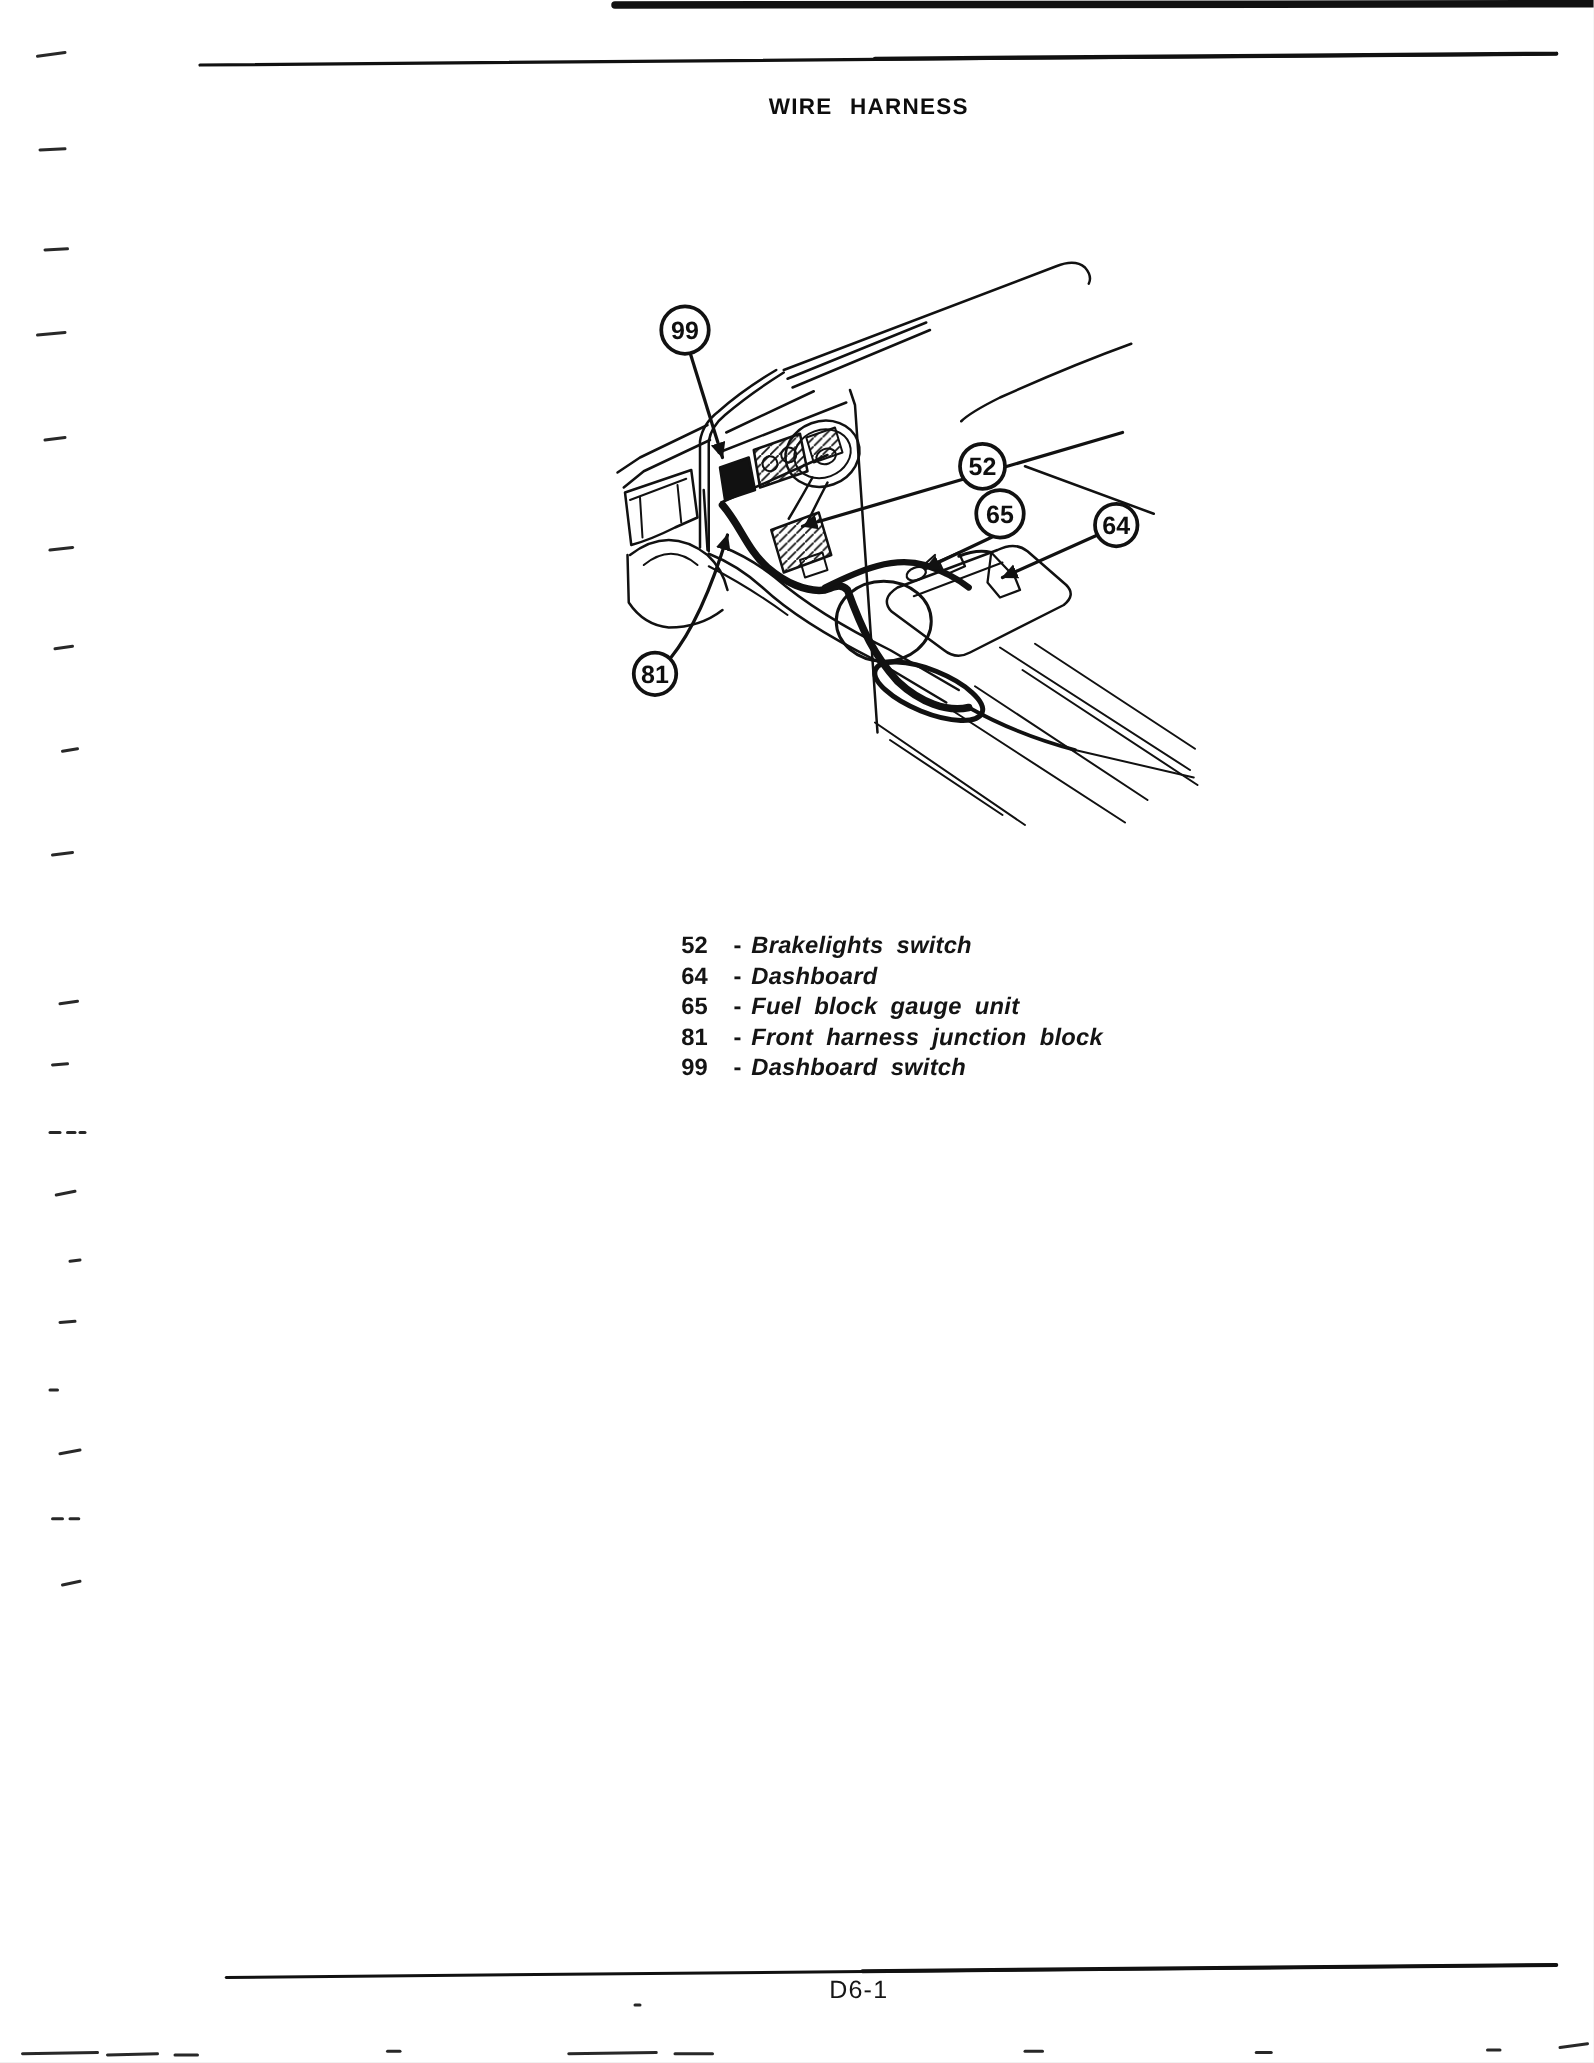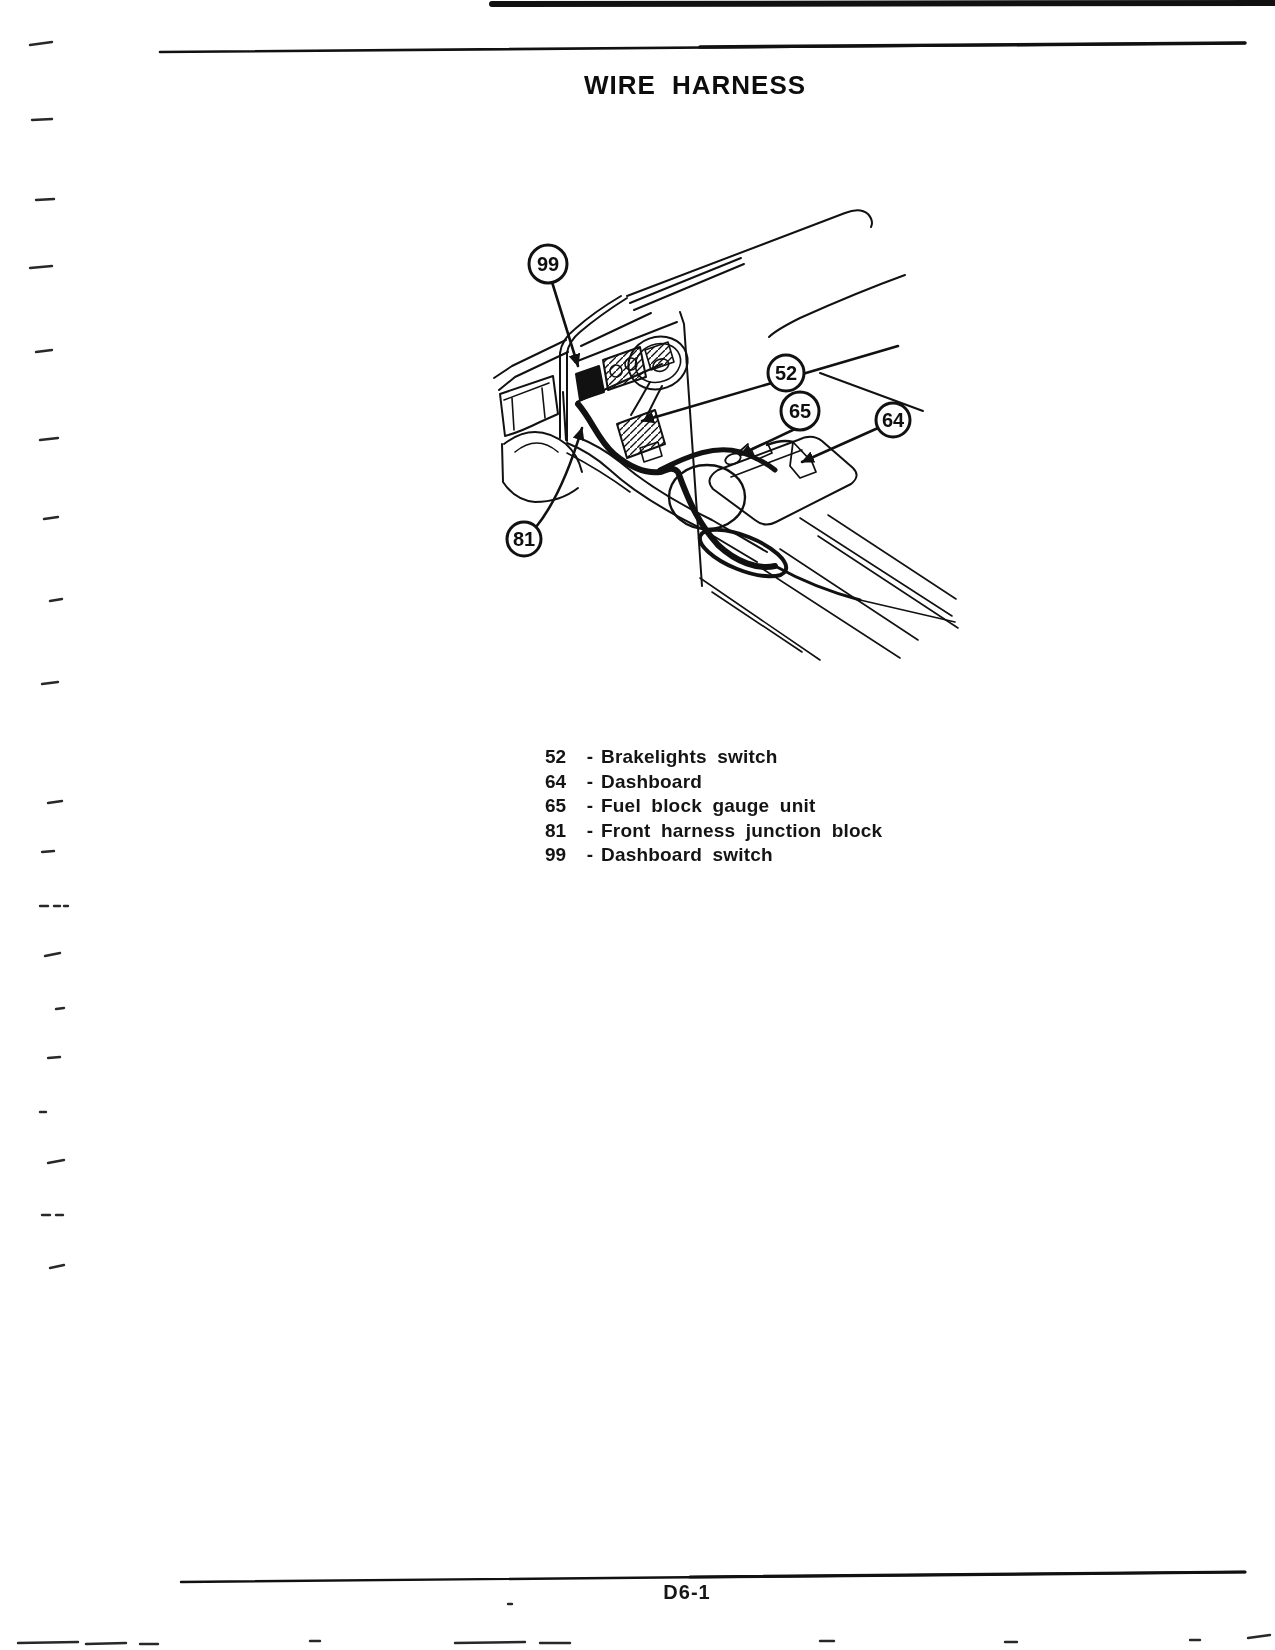--- a/index.html
+++ b/index.html
@@ -9,41 +9,41 @@
     background:#ffffff;
     overflow:hidden;
     font-family:"Liberation Sans", sans-serif;
     color:#101010;
   }
   .linework{position:absolute;left:0;top:0;width:1275px;height:1650px;}
   .title-block{
     position:absolute;left:420px;top:70px;width:550px;
     text-align:center;
     font-weight:bold;
-    font-size:26px;
+    font-size:18px;
     line-height:31px;
     letter-spacing:1px;
     word-spacing:8px;
     color:#0d0d0d;
   }
   .legend{
     position:absolute;left:545px;top:745px;
     font-size:19px;
     font-weight:700;
     color:#141414;
   }
   .legend-row{display:flex;height:24.6px;align-items:baseline;line-height:24.6px;}
   .legend-num{width:34px;}
   .legend-sep{width:22px;text-align:center;}
-  .legend-label{word-spacing:5px;letter-spacing:0.2px;}
+  .legend-label{word-spacing:5px;letter-spacing:0.2px;font-style:italic;}
   .page-number{
     position:absolute;left:587px;top:1581px;width:200px;
     text-align:center;
     font-size:20px;
-    font-weight:700;
+    font-weight:400;
     letter-spacing:1px;
     color:#161616;
   }
   .callout-num{
     font-family:"Liberation Sans", sans-serif;
     font-size:20px;
     font-weight:bold;
     fill:#0f0f0f;
   }
 </style>

